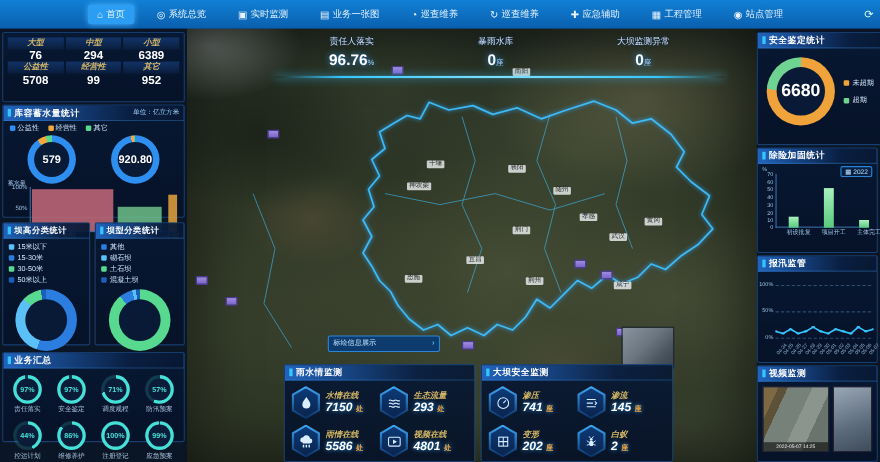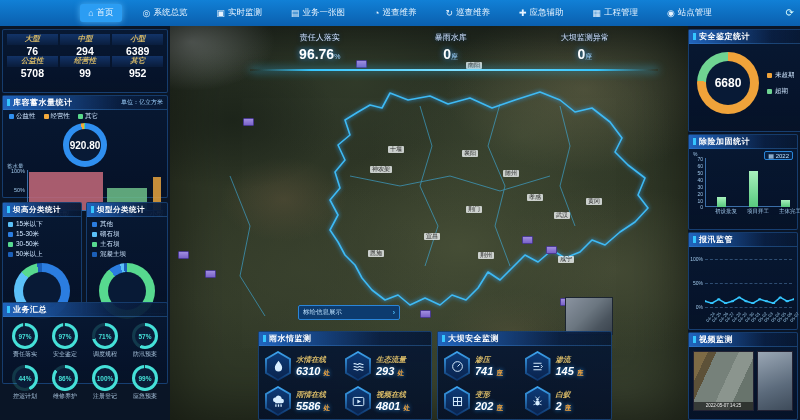--- a/index.html
+++ b/index.html
@@ -112,21 +112,21 @@
       clip-path:polygon(50% 0,100% 25%,100% 75%,50% 100%,0 75%,0 25%);
       background:linear-gradient(180deg,#0d3a77,#0a244e);}
   .hexi svg{width:13px;height:13px;}
   .hx-item .lb{font-size:7.5px;}
   .hx-item .vl{font-size:11px;color:#fff;font-weight:bold;font-style:italic;text-shadow:0 0 4px #2a8fe0;}
   .hx-item .un{font-size:6.5px;font-style:normal;}
   
   .sf-body{display:flex;align-items:center;gap:8px;padding:8px 4px 0 8px;}
   .d62{width:62px;height:62px;}
   .d62 .hole{inset:9px;}
-  .d62 .hole span{font-size:12px;font-weight:bold;color:#fff;}
+  .d62 .hole span{font-size:16px;font-weight:bold;color:#fff;}
   .sf-leg .li{display:flex;align-items:center;gap:3px;font-size:6.5px;color:#cfe6ff;height:16px;}
   .chart{position:relative;}
   .axis{position:absolute;border-left:1px solid #3a6ea8;border-bottom:1px solid #3a6ea8;}
   .ybar{position:absolute;font-size:5px;color:#9fc6e8;text-align:right;width:14px;}
   .rbar{position:absolute;bottom:0;width:9px;background:linear-gradient(180deg,#a8f2bd,#58c97e);}
   .rcat{position:absolute;bottom:-8px;font-size:5.5px;color:#9fc6e8;width:30px;text-align:center;margin-left:-10px;}
   .ychip{position:absolute;right:4px;top:16px;border:1px solid #2a85d8;border-radius:2px;
       padding:0 3px;font-size:6px;color:#bfe3ff;cursor:pointer;background:rgba(10,40,80,.6);}
   .gline{position:absolute;left:16px;right:5px;border-top:1px dashed rgba(120,180,240,.35);}
   .glab{position:absolute;left:0;width:14px;text-align:right;font-size:5px;color:#9fc6e8;}
@@ -275,20 +275,25 @@
       <span class="li">
           <i class="sw" style="background: rgb(243, 169, 60);"></i>
           <span>经营性</span>
         </span>
       <span class="li">
           <i class="sw" style="background: rgb(88, 217, 139);"></i>
           <span>其它</span>
         </span>
     </div>
     <div class="cap-donuts">
+      <div class="donut d46" style="background: conic-gradient(rgb(47, 143, 240) 0%, rgb(47, 143, 240) 90%, rgb(243, 169, 60) 90%, rgb(243, 169, 60) 96%, rgb(88, 217, 139) 96%, rgb(88, 217, 139) 100%);">
+          <div class="hole">
+            <span>579</span>
+          </div>
+        </div>
       <div class="donut d46" style="background: conic-gradient(rgb(47, 143, 240) 0%, rgb(47, 143, 240) 97%, rgb(243, 169, 60) 97%, rgb(243, 169, 60) 99%, rgb(88, 217, 139) 99%, rgb(88, 217, 139) 100%);">
           <div class="hole">
             <span>920.80</span>
           </div>
         </div>
     </div>
     <div class="capbar">
       <span class="yl">蓄水量</span>
       <span class="yt" style="top:-2px">100%</span>
       <span class="yt" style="top:17px">50%</span>
@@ -352,21 +357,21 @@
           <span>混凝土坝</span>
         </span>
     </div>
     <div class="cls-donut-wrap">
         <div class="donut d56" style="background: conic-gradient(rgb(87, 217, 143) 0%, rgb(87, 217, 143) 89%, rgb(43, 125, 224) 89%, rgb(43, 125, 224) 96%, rgb(91, 192, 248) 96%, rgb(91, 192, 248) 98%, rgb(27, 95, 184) 98%, rgb(27, 95, 184) 100%);">
           <div class="hole"></div>
         </div>
       </div>
   </div>
 
-  <div class="panel" style="left:2px;top:302px;width:166px;height:82px">
+  <div class="panel" style="left:2px;top:320px;width:166px;height:82px">
     <div class="ph">
         <span class="pt">业务汇总</span>
       </div>
     <div class="bz-grid">
       <div>
           <div class="gauge" style="background: conic-gradient(rgb(69, 224, 216) 0deg, rgb(69, 224, 216) 97%, rgba(69, 224, 216, 0.18) 97%, rgba(69, 224, 216, 0.18) 100%);">
             <div class="hole">97%</div>
           </div>
           <div class="bz-lb">责任落实</div>
         </div>
@@ -423,21 +428,21 @@
       <div class="hx-item">
           <div class="hexo">
             <div class="hexi">
               <svg viewBox="0 0 16 16">
                 <path d="M8 1C5.5 4.5 3.5 6.8 3.5 9.5a4.5 4.5 0 0 0 9 0C12.5 6.8 10.5 4.5 8 1Z" fill="#d8eeff"></path>
               </svg>
             </div>
           </div>
           <div>
             <div class="lb lab">水情在线</div>
-            <div class="vl"><span>6310</span> <span class="un unit">处</span></div>
+            <div class="vl"><span>7150</span> <span class="un unit">处</span></div>
           </div>
         </div>
       <div class="hx-item">
           <div class="hexo">
             <div class="hexi">
               <svg viewBox="0 0 16 16" fill="none" stroke="#d8eeff" stroke-width="1.3">
                 <path d="M2 5c2-2 4 2 6 0s4 2 6 0"></path>
                 <path d="M2 8.5c2-2 4 2 6 0s4 2 6 0"></path>
                 <path d="M2 12c2-2 4 2 6 0s4 2 6 0"></path>
               </svg>

